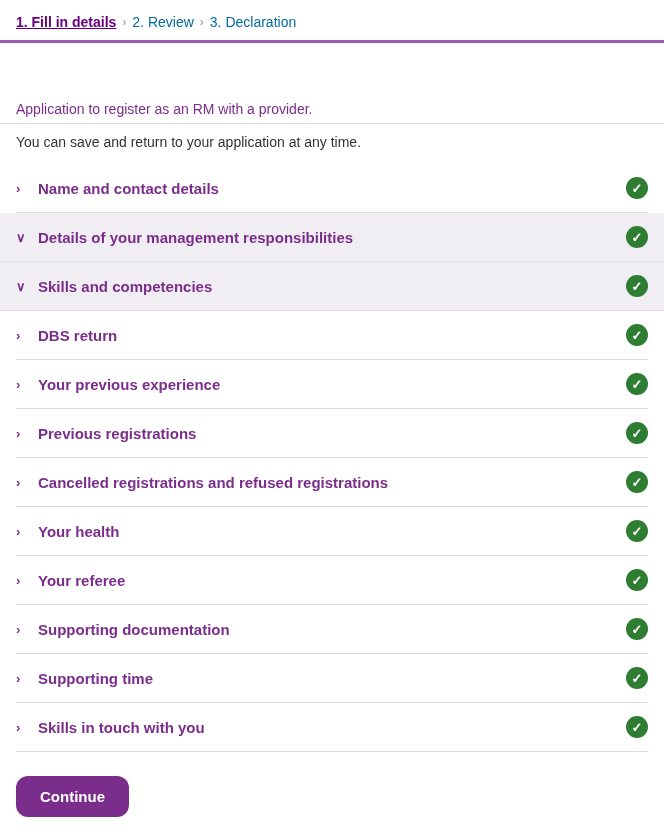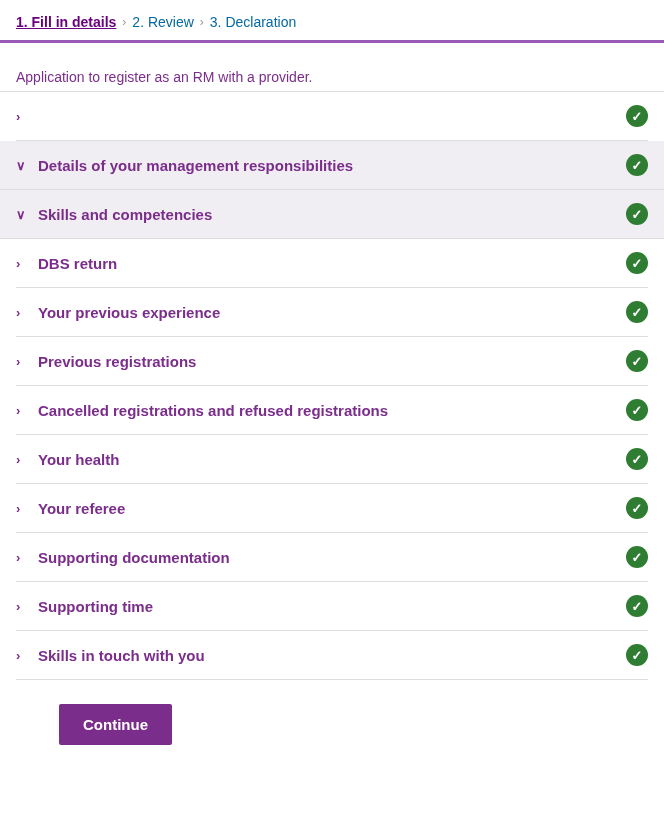--- a/index.html
+++ b/index.html
@@ -45,24 +45,25 @@
       text-decoration: underline;
     }
 
     .step-arrow {
       color: #999;
       font-size: 12px;
     }
 
     
     .app-description {
-      padding: 26px 16px 6px 16px;
+      padding: 10px 16px 6px 16px;
       color: #7b2d8b;
       font-size: 14px;
       border-bottom: 1px solid #ddd;
+      margin-top: 48px;
     }
 
     .save-return {
       padding: 10px 16px 14px 16px;
       color: #333;
       font-size: 14px;
     }
 
     
     .sections {
@@ -130,22 +131,21 @@
     }
 
     .continue-button {
       background: #7b2d8b;
       color: white;
       border: none;
       padding: 12px 24px;
       font-size: 15px;
       font-weight: bold;
       cursor: pointer;
-      border-radius: 2px;
-      margin-left: 43px;
+      border-radius: 12px;
     }
 
     .expanded-group {
       background: #f0eef3;
       margin: 0 -16px;
     }
 
     .expanded-group .section-item.expanded {
       margin: 0;
       padding: 13px 16px;
@@ -169,26 +169,30 @@
       <div class="step">
         <span>3. Declaration</span>
       </div>
     </div>
   </div>
 
   <div class="app-description">
     <span>Application to register as an RM with a provider.</span>
   </div>
 
+  <div class="save-return">
+    <span>You can save and return to your application at any time.</span>
+  </div>
 
   <div class="sections">
 
     <div class="section-item">
       <div class="section-left">
         <span class="chevron">›</span>
+        <span class="section-label">Name and contact details</span>
       </div>
       <div class="check-icon"></div>
     </div>
 
     <div class="expanded-group">
 
       <div class="section-item expanded">
         <div class="section-left">
           <span class="chevron">∨</span>
           <span class="section-label">Details of your management responsibilities</span>

